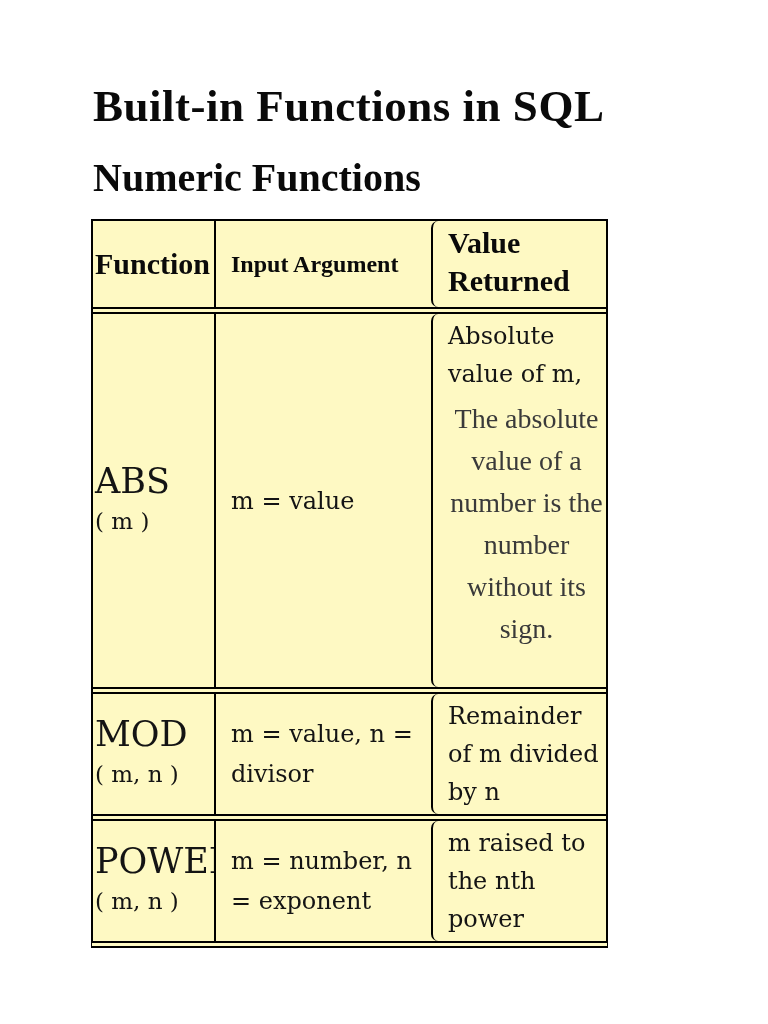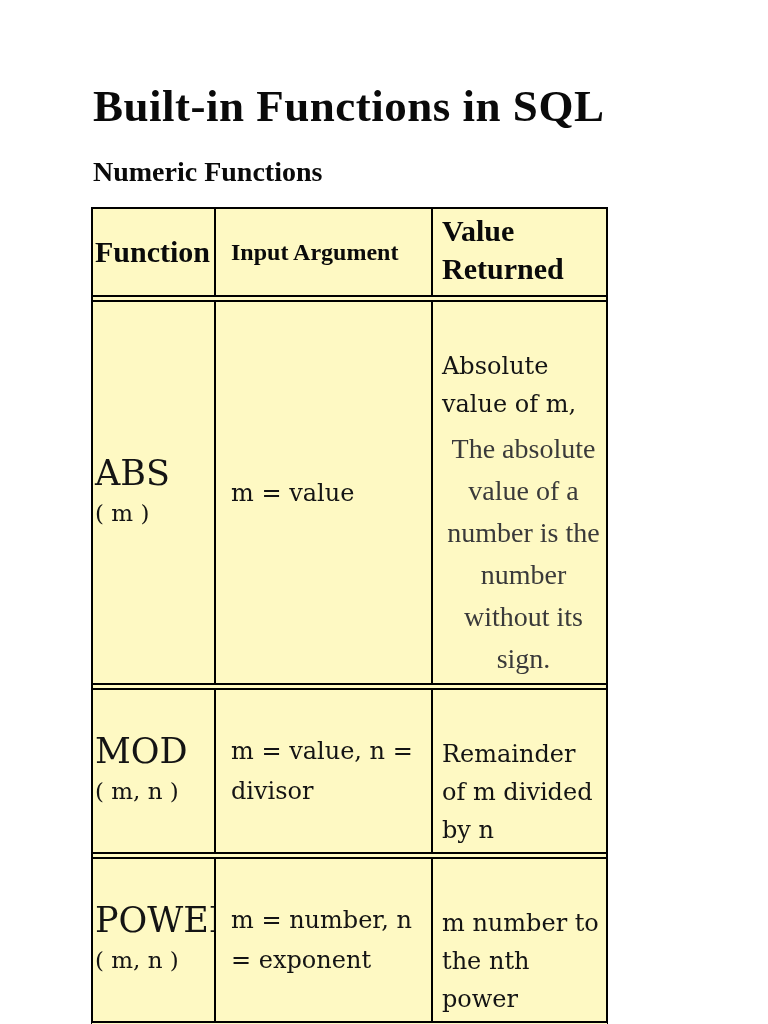--- a/index.html
+++ b/index.html
@@ -21,21 +21,21 @@
     font-weight: bold;
     font-size: 45px;
     line-height: 1;
     letter-spacing: 0.5px;
     margin-left: 2px;
     color: #0a0a0a;
   }
   .section-heading {
     font-family: "Liberation Serif", serif;
     font-weight: bold;
-    font-size: 28px;
+    font-size: 40px;
     line-height: 1;
     margin-left: 2px;
     margin-top: 29px;
     color: #0a0a0a;
   }
   .func-table {
     margin-top: 21px;
     width: 517px;
     border: 2px solid #000;
     border-bottom: 7px double #000;
@@ -77,27 +77,27 @@
     font-size: 23px;
     line-height: 40px;
   }
   .cell.c2 {
     font-size: 24px;
     line-height: 40px;
     padding-left: 15px;
   }
   .cell.c3 {
     display: block;
-    padding: 3px 1px 3px 9px;
+    padding: 3px 1px 3px 15px;
+    border-radius: 7px;
   }
   .serif-text {
     font-size: 24px;
     line-height: 38px;
     color: #141414;
-    margin-top: 42px;
   }
   .sans-text {
     font-family: Liberation Serif, serif;
     font-size: 28px;
     line-height: 42px;
     color: #3a3a3a;
     margin-top: 5px;
     text-align: center;
   }
   .sans-text:empty { display: none; }
@@ -155,19 +155,19 @@
 
     <div class="t-row body-row row-power">
       <div class="cell c1">
         <div class="fname">POWER</div>
         <div class="fargs">( m, n )</div>
       </div>
       <div class="cell c2">
         <span>m = number, n = exponent</span>
       </div>
       <div class="cell c3">
-        <div class="serif-text">m number to the nth power</div>
+        <div class="serif-text">m raised to the nth power</div>
 
       </div>
     </div>
 
   </div>
 </div>
 
 </body></html>

